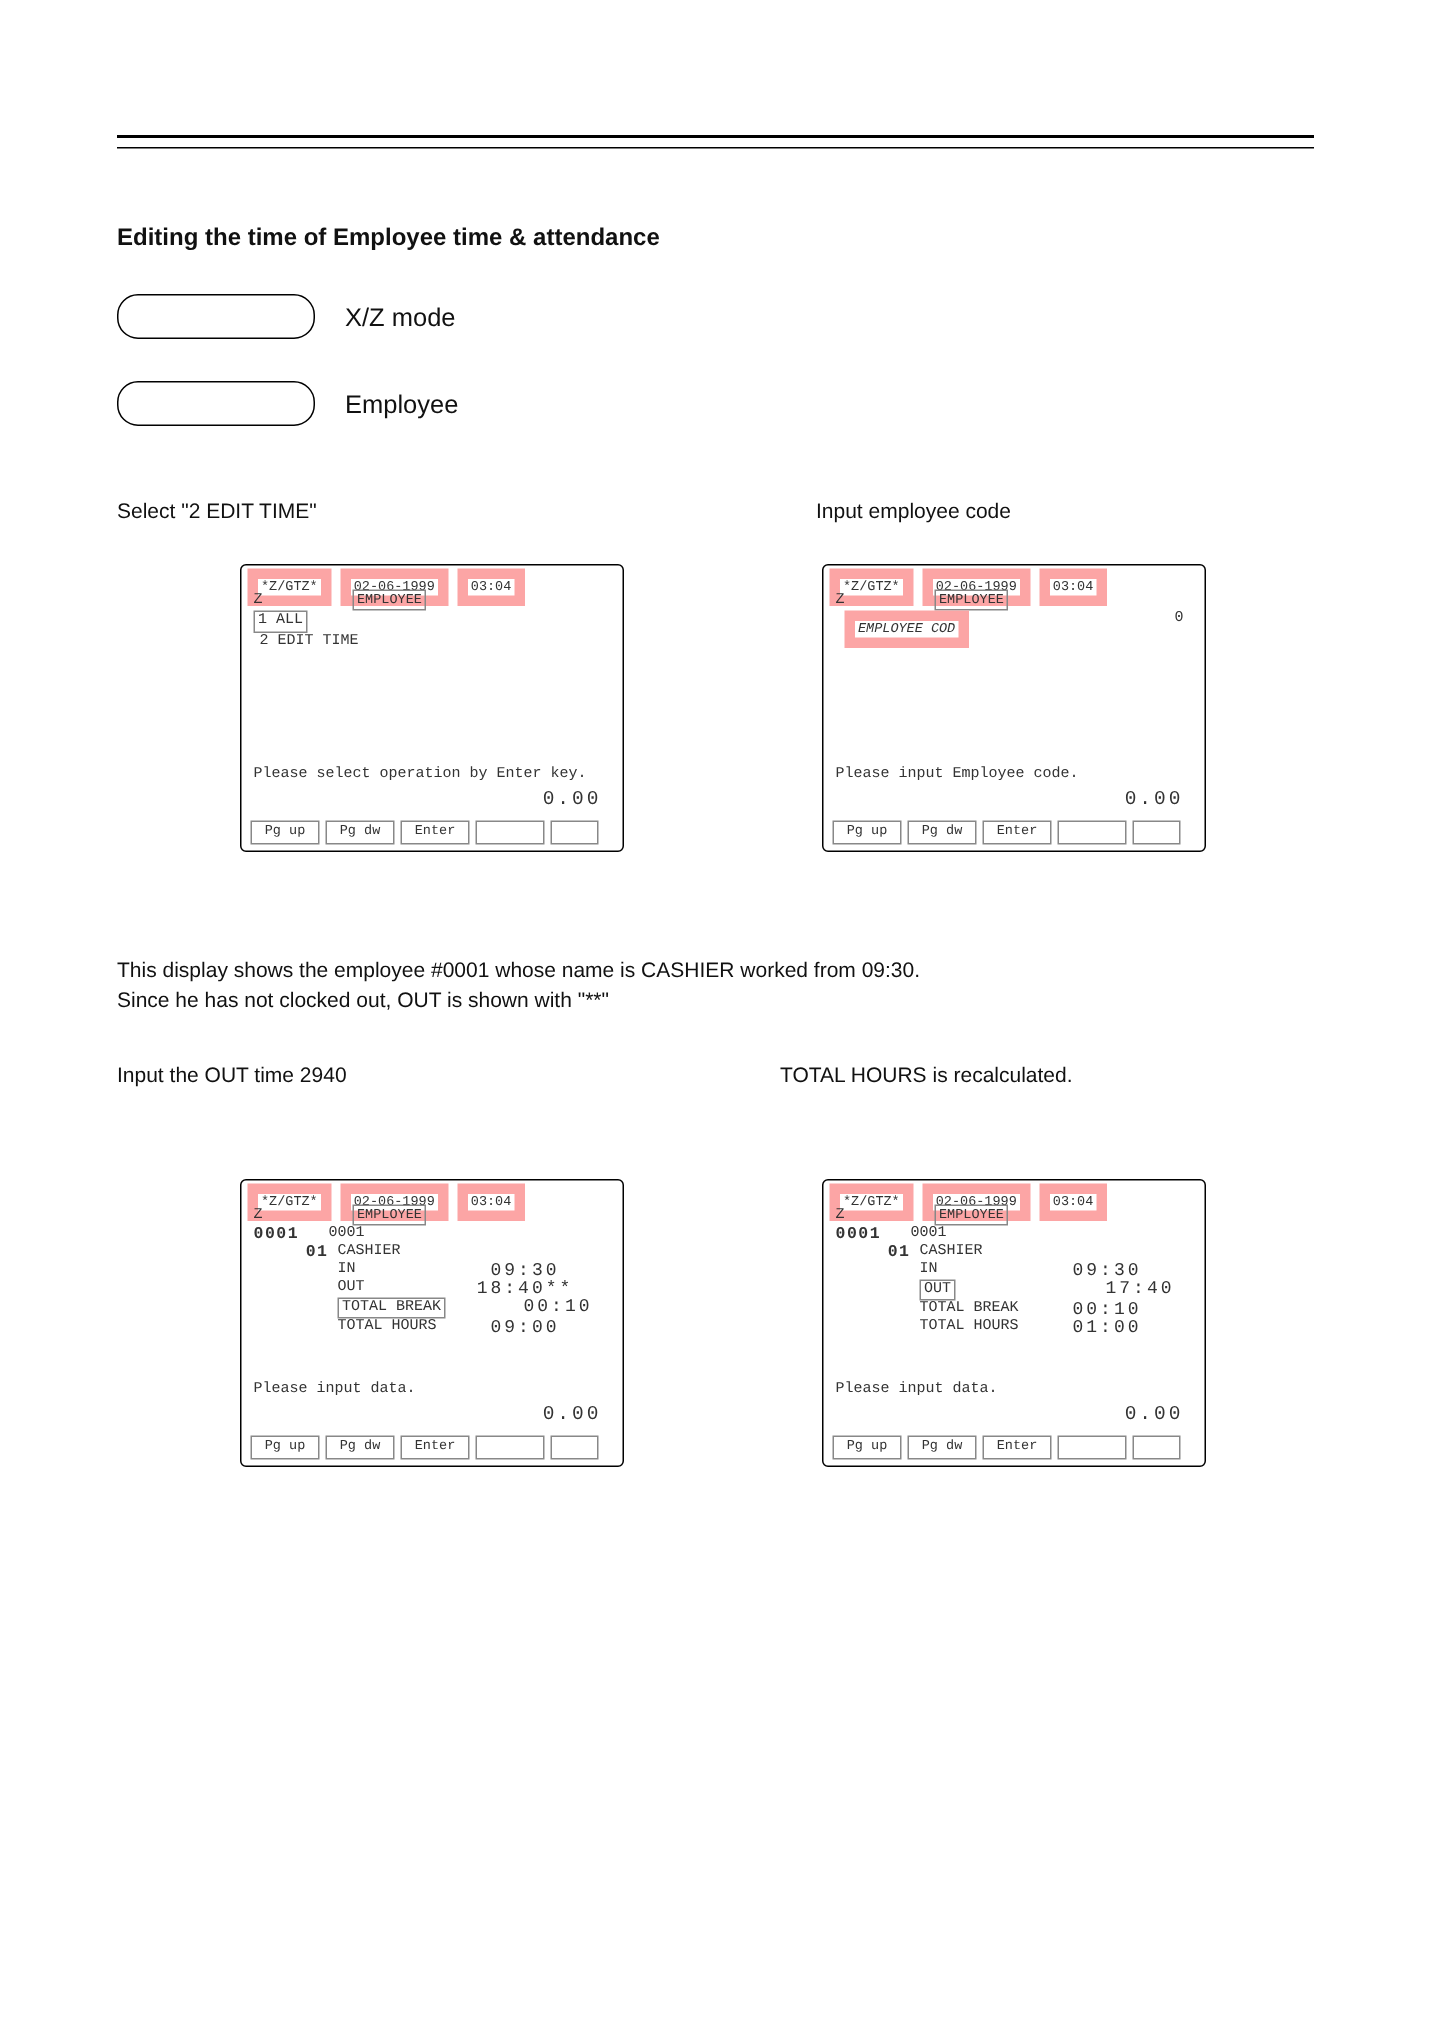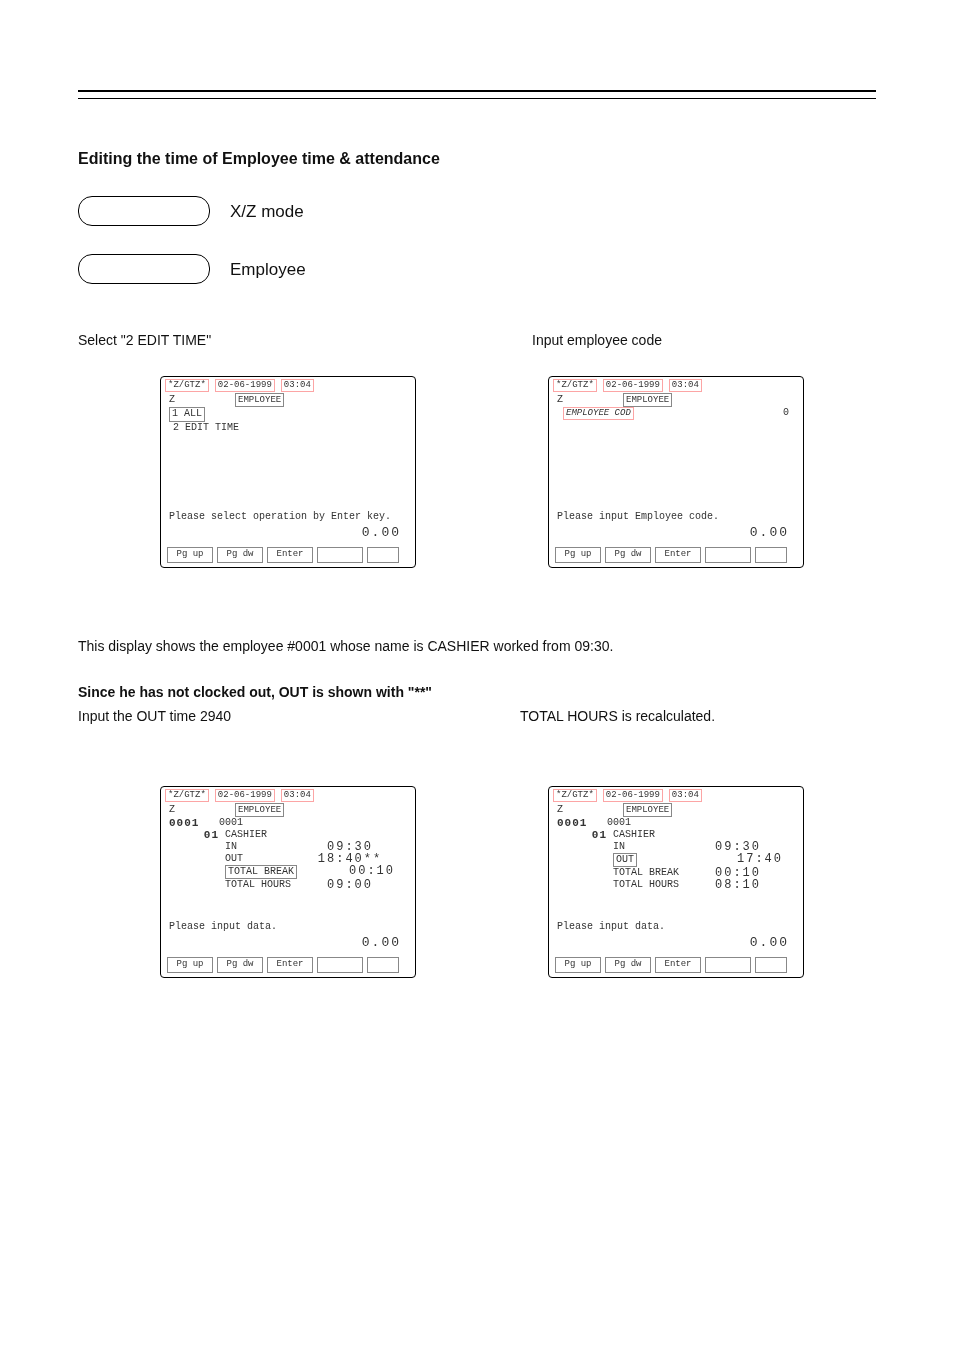--- a/index.html
+++ b/index.html
@@ -66,21 +66,21 @@
     font-size:10px;
     line-height:12px;
     color:#333;
     background:#fff;
   }
   .screen .titlebar{
     position:absolute; top:2px; left:4px; right:4px; height:12px;
   }
   .box{
     display:inline-block;
-    border:1px solid #fca5a5;
+    border:7px solid #fca5a5;
     padding:0 2px;
     line-height:10px;
     height:11px;
     font-size:9px;
     vertical-align:top;
   }
   .screen .subhead{
     position:absolute; top:16px; left:8px; right:8px;
   }
   .screen .subhead .z{display:inline-block; width:60px;}
@@ -122,21 +122,21 @@
 
 <div class="heading" style="top:150px;">Editing the time of Employee time &amp; attendance</div>
 
 <div class="pill" style="top:196px; left:78px;"></div>
 <div class="label" style="top:202px; left:230px;">X/Z mode</div>
 
 <div class="pill" style="top:254px; left:78px;"></div>
 <div class="label" style="top:260px; left:230px;">Employee</div>
 
 <div class="body-text" style="top:330px;">Select "2 EDIT TIME"</div>
-<div class="body-text" style="top:330px; left:532px; right:auto;">Input employee code</div>
+<div class="body-text" style="top:330px; left:544px; right:auto;">Input employee code</div>
 
 <div class="screen" style="top:376px; left:160px;">
   <div class="titlebar">
     <span class="box">*Z/GTZ*</span>
     <span class="box">02-06-1999</span>
     <span class="box">03:04</span>
   </div>
   <div class="subhead">
     <span class="z">Z</span>
     <span class="emp">EMPLOYEE</span>
@@ -175,21 +175,21 @@
   <div class="btnrow">
     <div class="sbtn">Pg up</div>
     <div class="sbtn">Pg dw</div>
     <div class="sbtn">Enter</div>
     <div class="sbtn blank"></div>
     <div class="sbtn blank2"></div>
   </div>
 </div>
 
 <div class="body-text" style="top:636px;">This display shows the employee #0001 whose name is CASHIER worked from 09:30.</div>
-<div class="body-text" style="top:682px;font-weight:bold;">Since he has not clocked out, OUT is shown with "**"</div>
+<div class="body-text" style="top:656px;">Since he has not clocked out, OUT is shown with "**"</div>
 <div class="body-text" style="top:706px;">Input the OUT time 2940</div>
 <div class="body-text" style="top:706px; left:520px; right:auto;">TOTAL HOURS is recalculated.</div>
 
 <div class="screen" style="top:786px; left:160px;">
   <div class="titlebar">
     <span class="box">*Z/GTZ*</span>
     <span class="box">02-06-1999</span>
     <span class="box">03:04</span>
   </div>
   <div class="subhead">
@@ -259,21 +259,21 @@
     <div class="drow">
         <span style="margin-left:56px;" class="l boxed">OUT</span>
         <span class="r" style="margin-left:auto;">17:40</span>
       </div>
     <div class="drow">
         <span class="l" style="padding-left:56px;">TOTAL BREAK</span>
         <span class="r">00:10</span>
       </div>
     <div class="drow">
         <span class="l" style="padding-left:56px;">TOTAL HOURS</span>
-        <span class="r">08:10</span>
+        <span class="r">01:00</span>
       </div>
   </div>
   <div class="prompt">Please input data.</div>
   <div class="amount">0.00</div>
   <div class="btnrow">
     <div class="sbtn">Pg up</div>
     <div class="sbtn">Pg dw</div>
     <div class="sbtn">Enter</div>
     <div class="sbtn blank"></div>
     <div class="sbtn blank2"></div>

